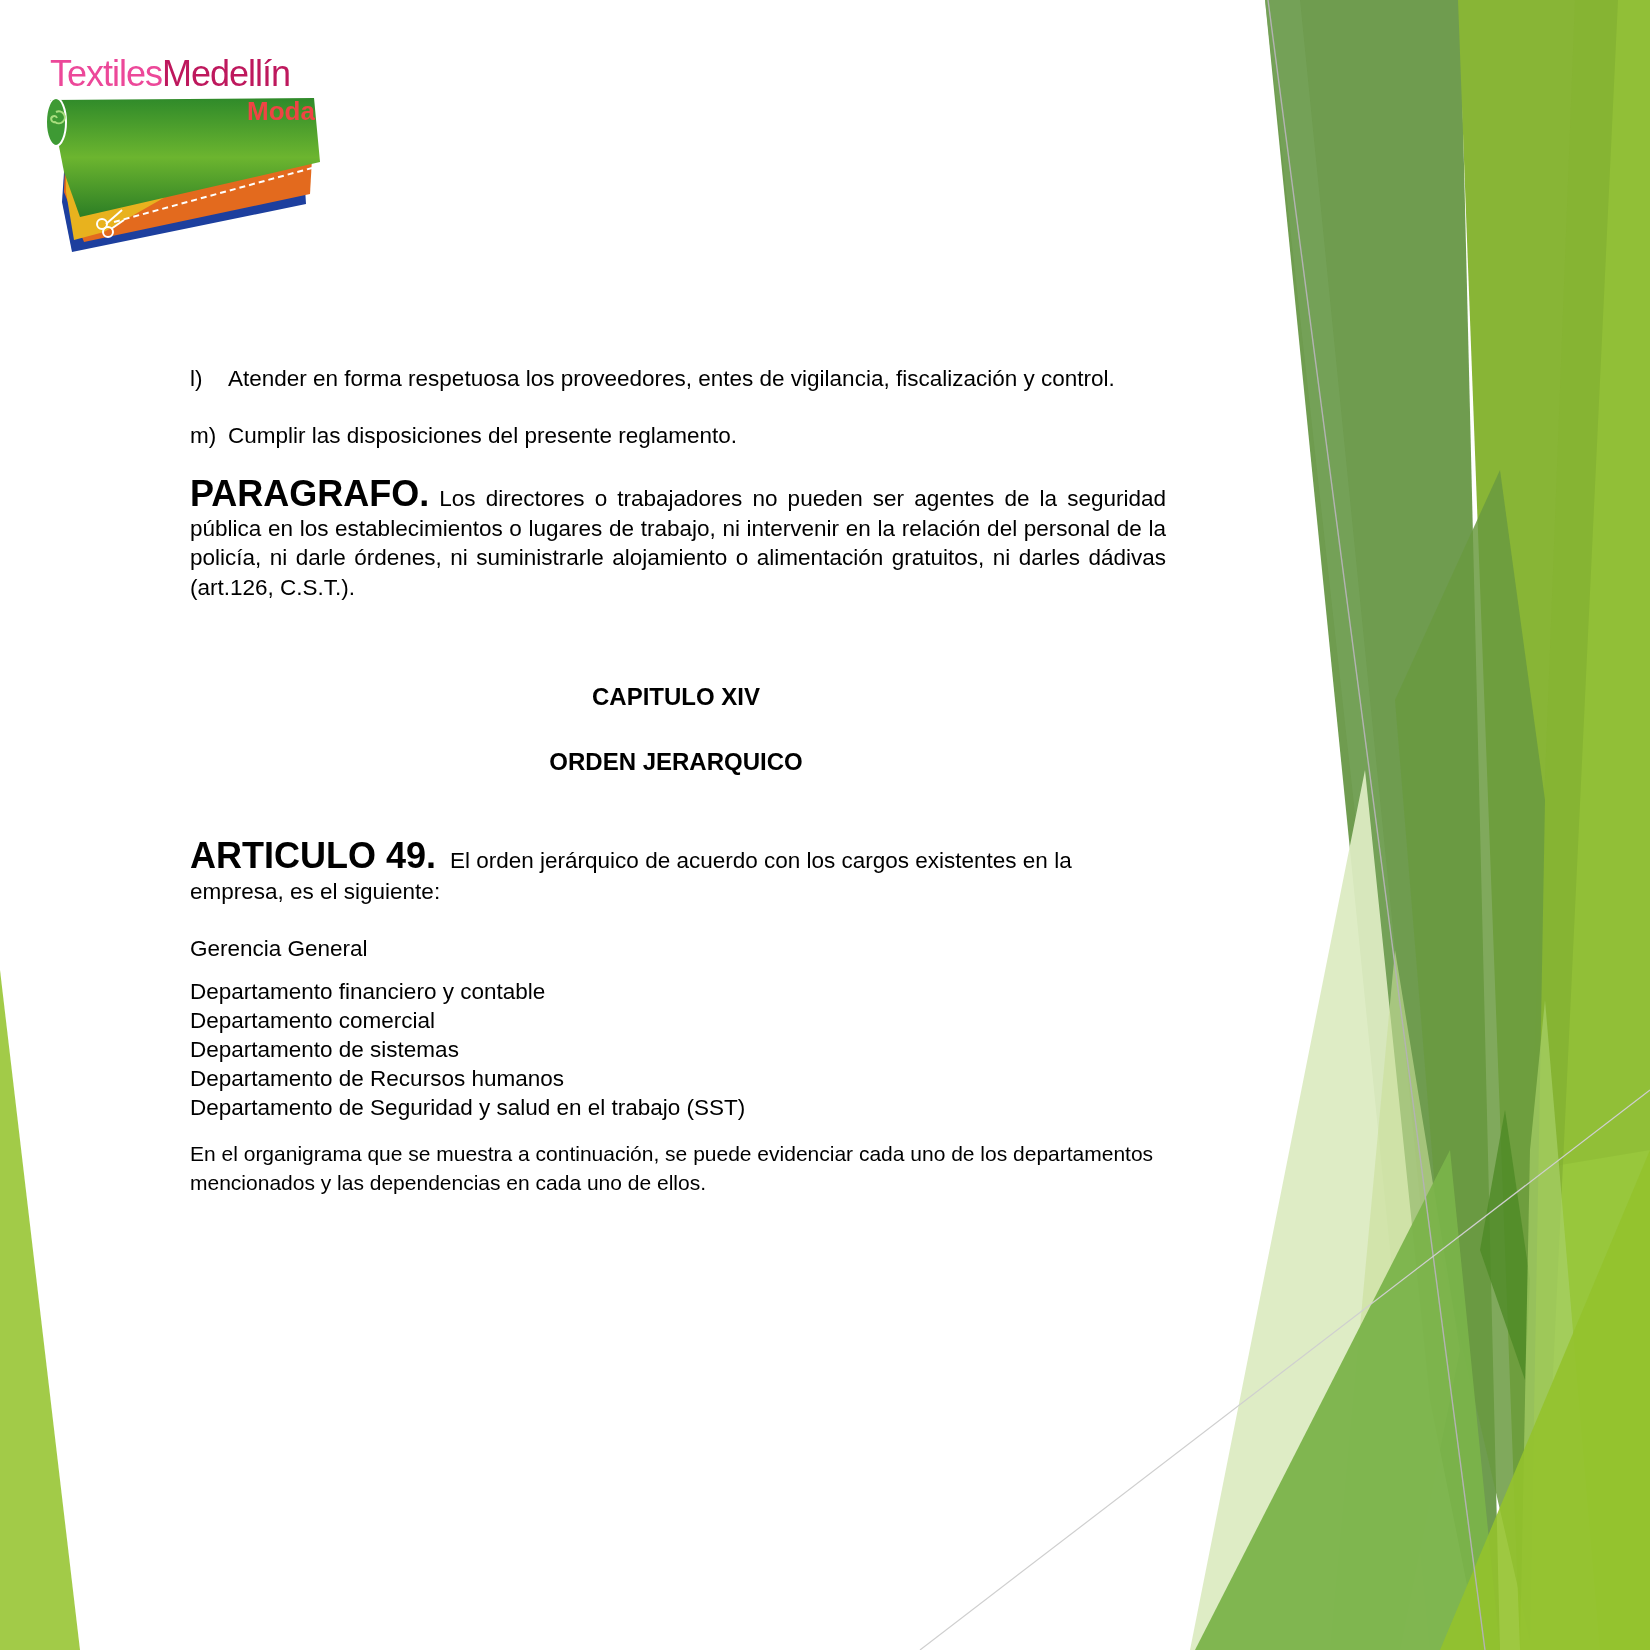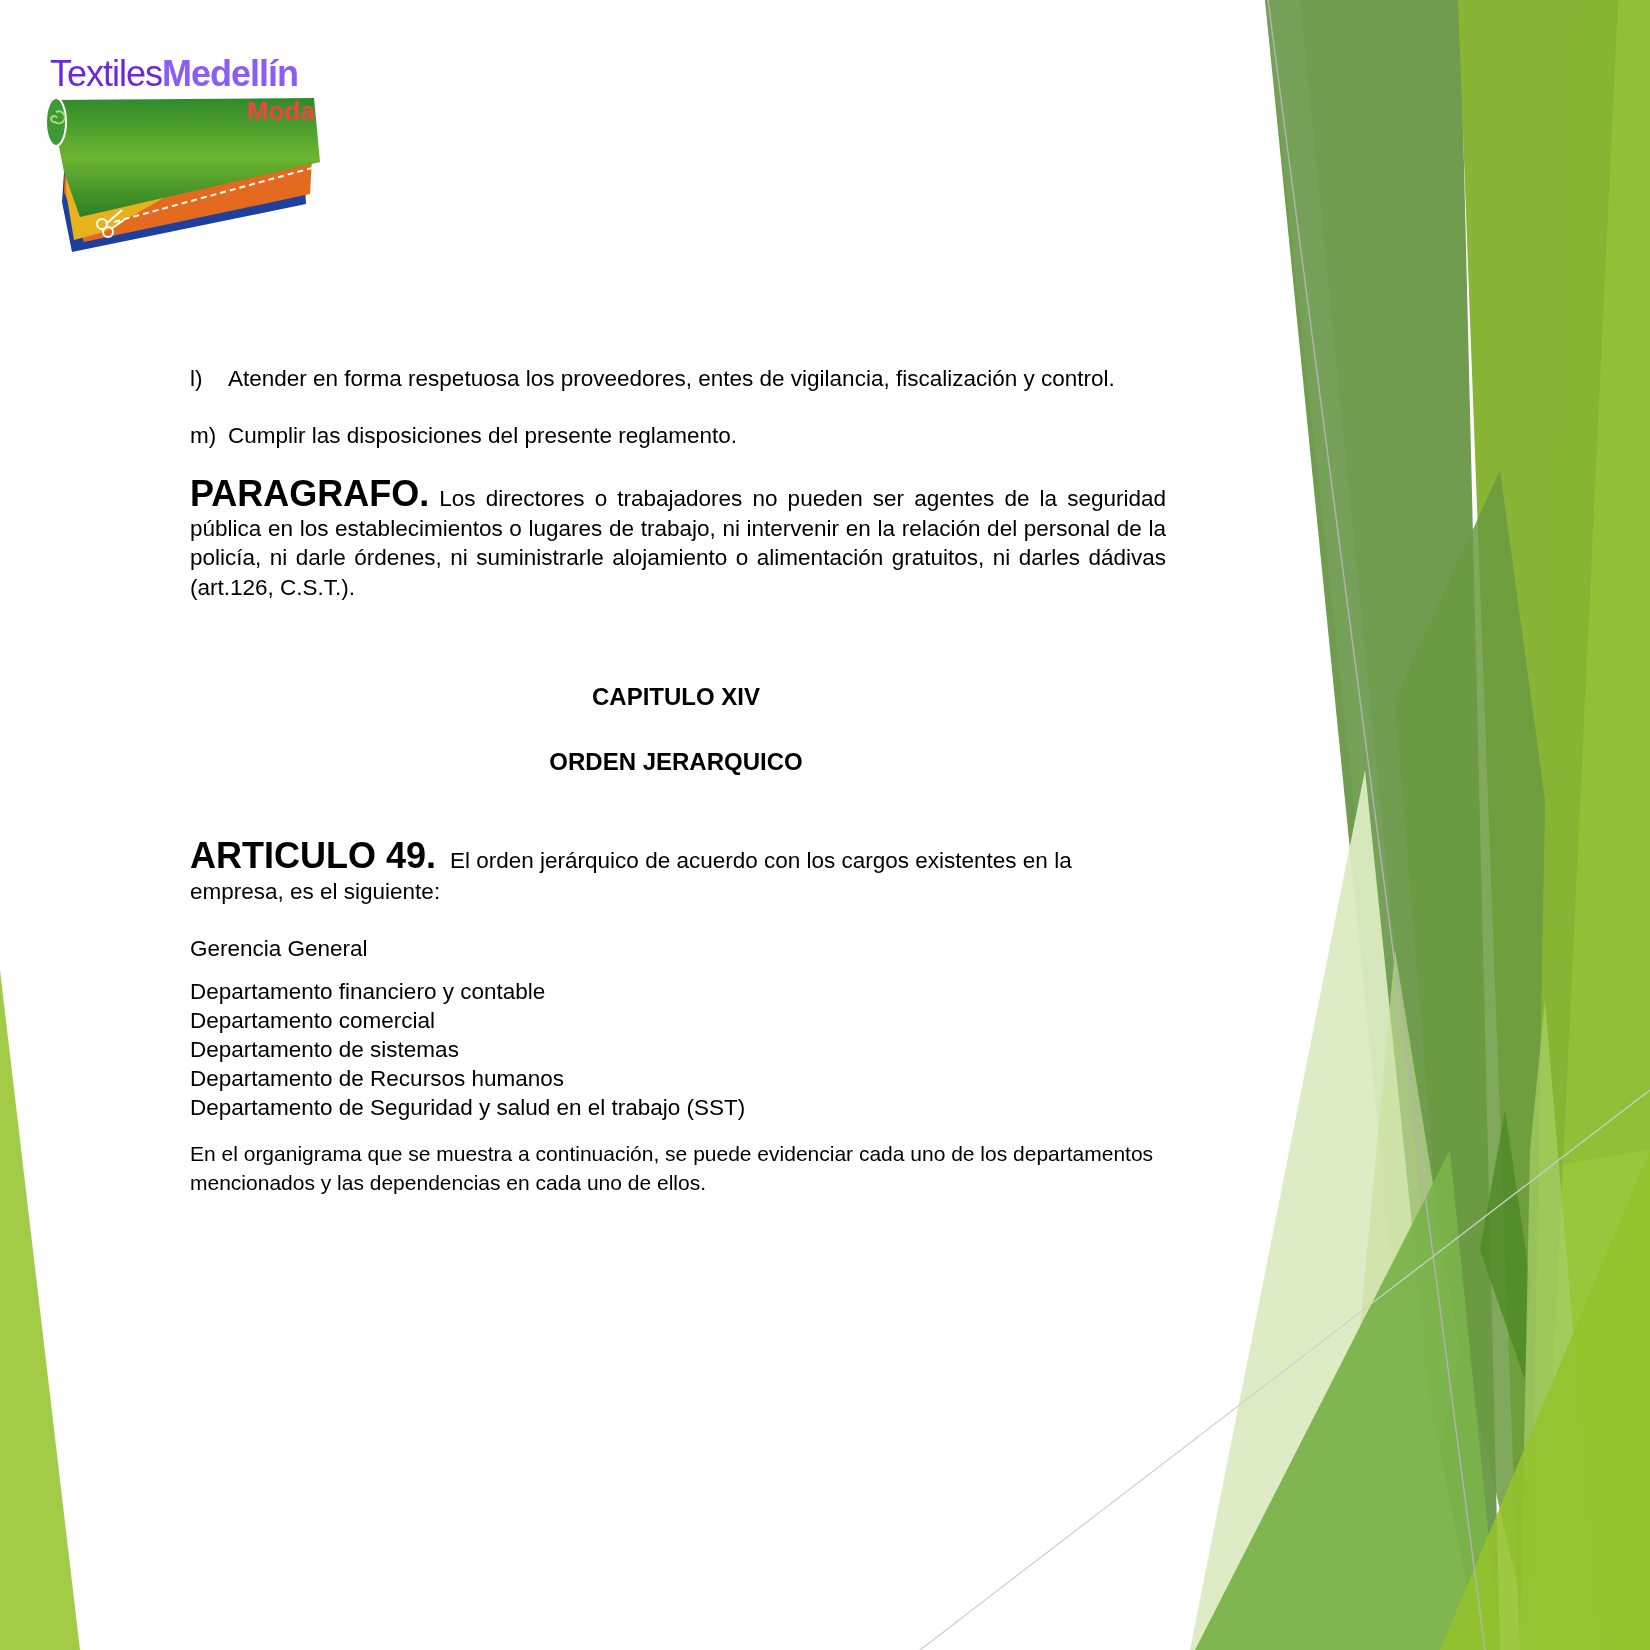--- a/index.html
+++ b/index.html
@@ -33,26 +33,26 @@
     .logo-title {
       position: absolute;
       left: 6px;
       top: 0;
       font-size: 36px;
       letter-spacing: -1px;
       white-space: nowrap;
       line-height: 44px;
     }
     .logo-title .light {
-      color: #6d28d9;
+      color: #ec4899;
       font-weight: normal;
     }
     .logo-title .bold {
-      color: #8b5cf6;
-      font-weight: bold;
+      color: #be185d;
+      font-weight: normal;
     }
     .logo-svg {
       position: absolute;
       left: 0;
       top: 40px;
     }
     .logo-sub {
       position: absolute;
       left: 203px;
       top: 44px;

